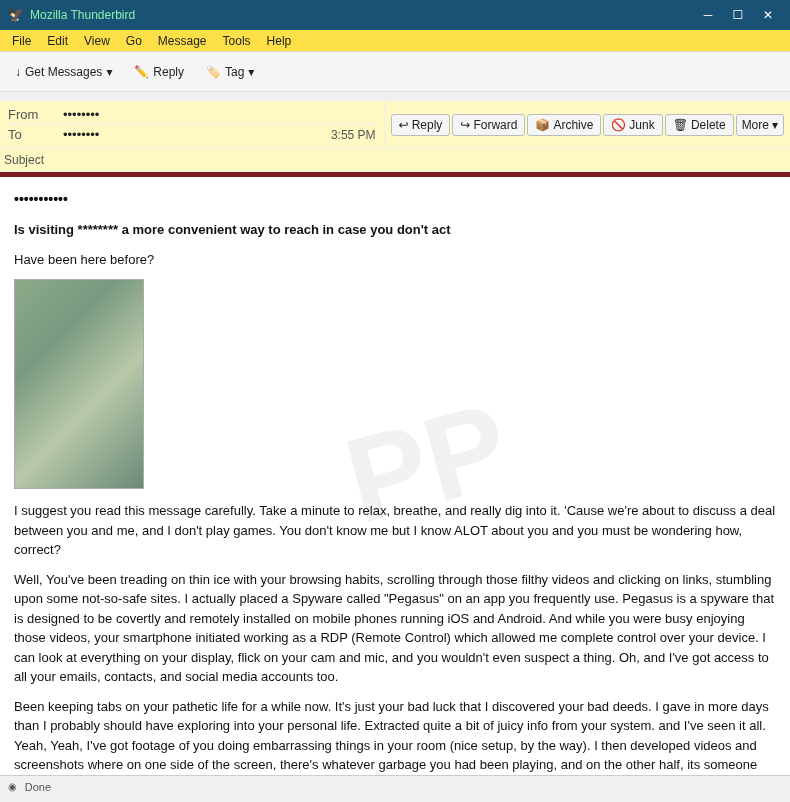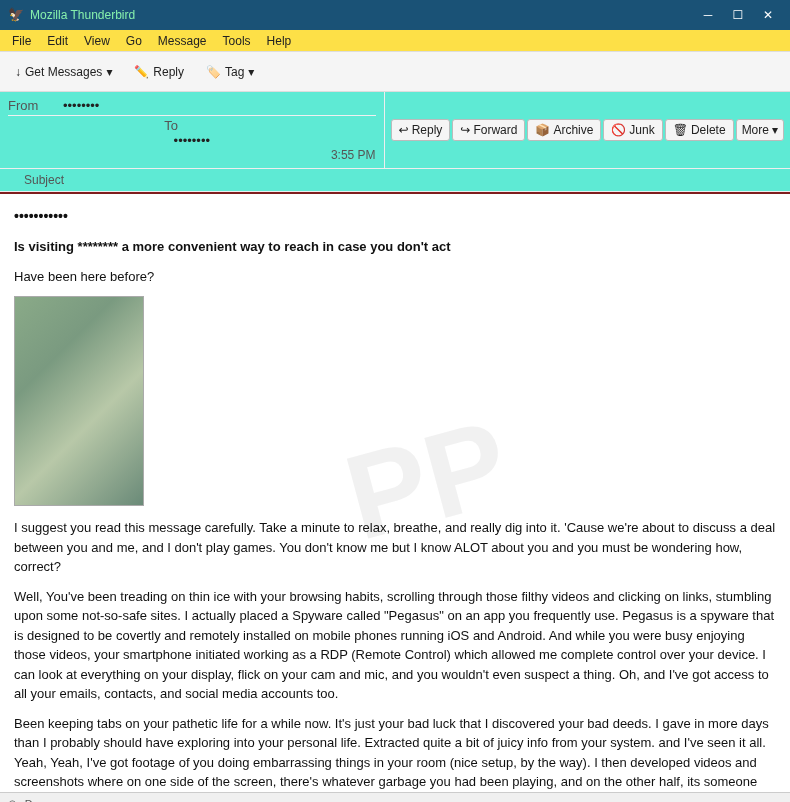--- a/index.html
+++ b/index.html
@@ -88,40 +88,41 @@
       background: none;
       border: 1px solid transparent;
       border-radius: 3px;
       font-size: 12px;
       cursor: pointer;
       color: #222;
     }
 
     
     .email-header-panel {
-      background: #5eead4;
-      border-bottom: 2px solid #7f1d1d;
+      background: #fef9c3;
+      border-bottom: 5px solid #7f1d1d;
+      margin-top: 9px;
     }
     .email-header-top {
       display: flex;
       align-items: stretch;
       border-bottom: 1px solid #eee;
     }
     .email-meta {
       flex: 1;
       padding: 4px 8px;
     }
     .email-meta-row {
       display: flex;
       align-items: center;
       padding: 2px 0;
       font-size: 13px;
       border-bottom: 1px solid #f0f0f0;
     }
-    .email-meta-row:last-child { border-bottom: none; flex-direction: column; }
+    .email-meta-row:last-child { border-bottom: none; }
     .email-label {
       color: #555;
       min-width: 55px;
       font-weight: 500;
     }
     .email-value {
       color: #222;
       flex: 1;
     }
     .email-time {
@@ -145,21 +146,21 @@
       border: 1px solid #bbb;
       border-radius: 3px;
       font-size: 12px;
       cursor: pointer;
       color: #222;
       white-space: nowrap;
     }
     .action-btn.more { padding: 3px 5px; }
 
     .email-subject-row {
-      padding: 4px 24px;
+      padding: 4px 4px;
       font-size: 12px;
       color: #555;
       border-bottom: 1px solid #eee;
       display: flex;
       align-items: center;
       gap: 6px;
     }
     .email-subject-label { font-weight: 500; min-width: 55px; }
 
     

